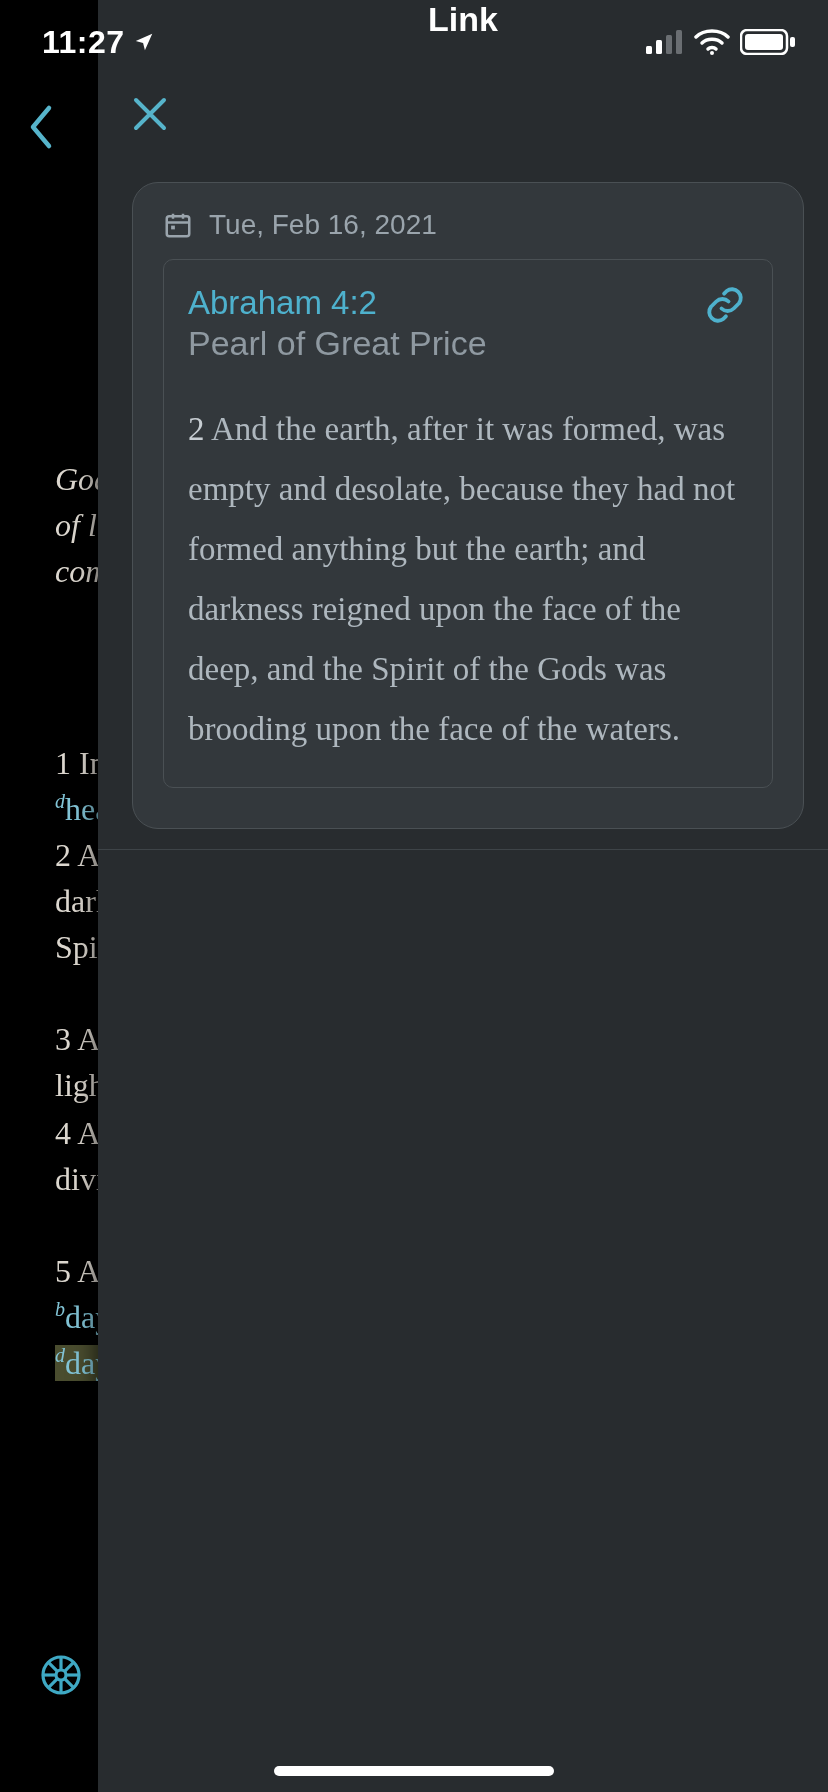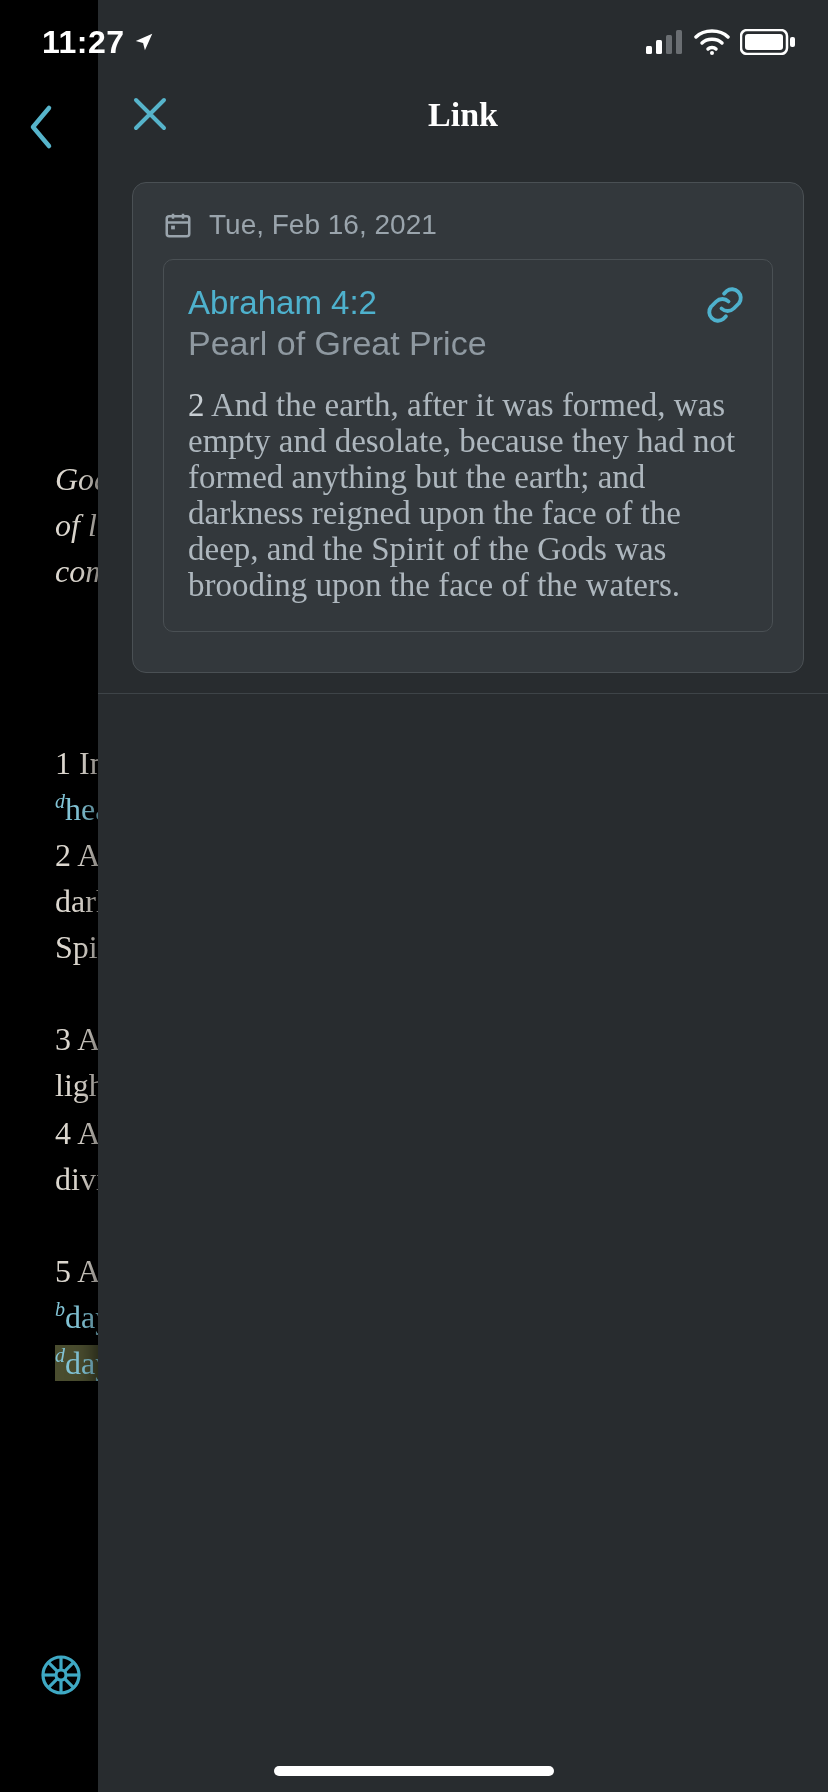--- a/index.html
+++ b/index.html
@@ -72,24 +72,23 @@
       right: 0;
       bottom: 0;
       background: #282c2f;
       z-index: 20;
       box-shadow: -4px 0 20px rgba(0,0,0,0.6);
     }
     .panel-header {
       height: 160px;
       position: relative;
       display: flex;
-      align-items: flex-end;
+      align-items: flex-start;
       justify-content: center;
       padding-bottom: 26px;
-      font-family: Liberation Serif, serif;
     }
     .panel-title {
       color: #fff;
       font-size: 34px;
       font-weight: 600;
     }
     .close-btn {
       position: absolute;
       left: 24px;
       bottom: 18px;
@@ -106,21 +105,21 @@
       width: 70px; height: 70px;
       display: flex; align-items: center; justify-content: center;
       color: #56b4cb;
       z-index: 25;
     }
 
     
     .card {
       margin: 22px 24px 0 34px;
       border: 1px solid #4a5054;
-      border-radius: 14px;
+      border-radius: 26px;
       background: #33383c;
       padding: 26px 30px 40px 30px;
     }
     .card-date-row {
       display: flex; align-items: center; gap: 16px;
       color: #9aa4ac;
       font-size: 28px;
       margin-bottom: 18px;
     }
     .card-date-row svg { width: 30px; height: 30px; stroke: #9aa4ac; fill: none; }
@@ -128,25 +127,25 @@
       border: 1px solid #4a5054;
       border-radius: 10px;
       padding: 24px 26px 28px 24px;
       background: #33383c;
     }
     .ref-row { display: flex; align-items: flex-start; justify-content: space-between; }
     .ref-title { color: #4eb1cd; font-size: 33px; font-weight: 500; }
     .ref-sub { color: #8f99a1; font-size: 34px; margin-top: 2px; }
     .link-icon { color: #4eb1cd; }
     .verse-text {
-      margin-top: 24px;
+      margin-top: 36px;
       font-family: Georgia, 'Times New Roman', serif;
       color: #aeb7be;
       font-size: 33px;
-      line-height: 36px;
+      line-height: 60px;
     }
     .verse-text .vn { color: #c7cdd2; font-weight: 400; }
 
     
     .panel-divider {
       height: 1px;
       background: #3e4448;
       margin: 20px 0 0 0;
     }
 

